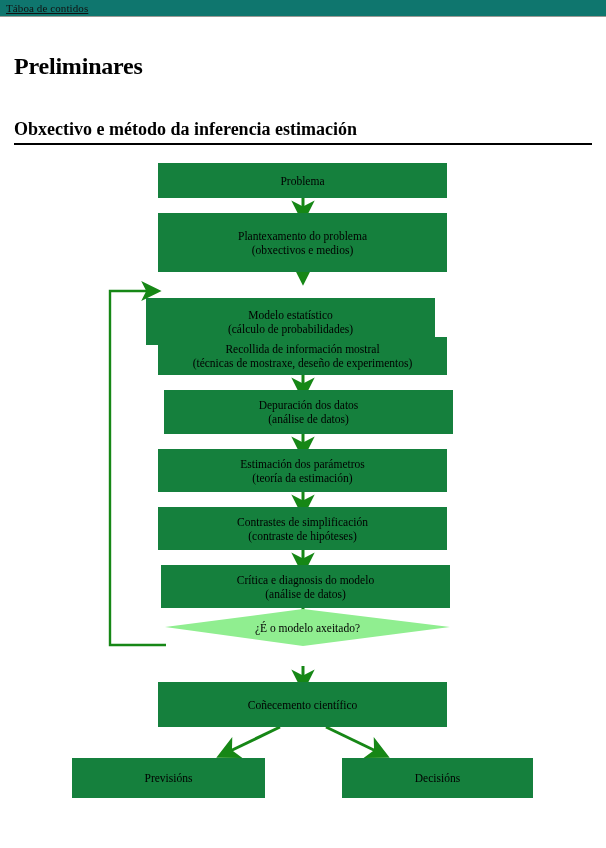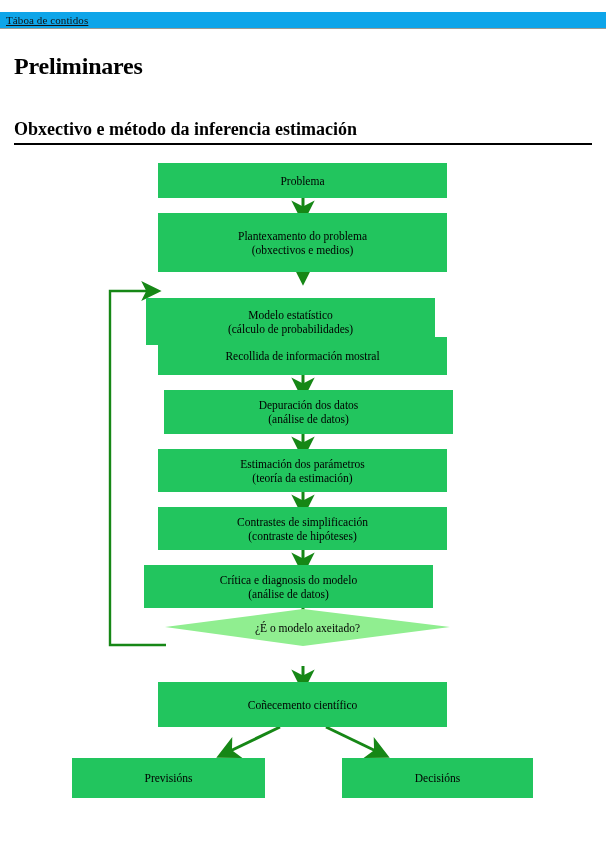--- a/index.html
+++ b/index.html
@@ -12,24 +12,24 @@
     height: 848px;
     overflow: hidden;
     font-family: "Liberation Serif", "DejaVu Serif", serif;
     color: #000000;
     position: relative;
   }
 
   
   .toolbar {
     position: absolute;
-    left: 0; top: 12px;
+    left: 0; top: 0;
     width: 606px;
     height: 17px;
-    background: #0ea5e9;
+    background: #0f766e;
     border-bottom: 1px solid #9a9a94;
     box-sizing: border-box;
   }
   .toolbar-link {
     position: absolute;
     left: 6px;
     top: 2px;
     font-size: 11px;
     line-height: 13px;
     font-family: "Liberation Serif", "DejaVu Serif", serif;
@@ -83,21 +83,21 @@
     position: absolute;
     left: 0; top: 0;
     width: 606px;
     height: 690px;
     overflow: visible;
   }
 
   .node {
     position: absolute;
     box-sizing: border-box;
-    background: #22c55e;
+    background: #15803d;
     display: flex;
     flex-direction: column;
     align-items: center;
     justify-content: center;
     text-align: center;
     font-size: 11.5px;
     line-height: 14px;
     font-family: "Liberation Serif", "DejaVu Serif", serif;
     color: #000000;
   }
@@ -173,38 +173,39 @@
     <span class="l2">(obxectivos e medios)</span>
   </div>
 
   <div class="node" style="left:146px; top:125px; width:289px; height:47px;margin-top:23px;">
     <span>Modelo estatístico</span>
     <span class="l2">(cálculo de probabilidades)</span>
   </div>
 
   <div class="node" style="left:158px; top:187px; width:289px; height:38px;">
     <span>Recollida de información mostral</span>
+    <span class="l2">(técnicas de mostraxe, deseño de experimentos)</span>
   </div>
 
   <div class="node" style="left:164px; top:240px; width:289px; height:44px;">
     <span>Depuración dos datos</span>
     <span class="l2">(análise de datos)</span>
   </div>
 
   <div class="node" style="left:158px; top:299px; width:289px; height:43px;">
     <span>Estimación dos parámetros</span>
     <span class="l2">(teoría da estimación)</span>
   </div>
 
   <div class="node" style="left:158px; top:357px; width:289px; height:43px;">
     <span>Contrastes de simplificación</span>
     <span class="l2">(contraste de hipóteses)</span>
   </div>
 
-  <div class="node" style="left:144px; top:415px; width:289px; height:43px;">
+  <div class="node" style="left:161px; top:415px; width:289px; height:43px;">
     <span>Crítica e diagnosis do modelo</span>
     <span class="l2">(análise de datos)</span>
   </div>
 
   <div class="diamond-wrap" style="left:165px; top:459px; width:285px; height:37px;">
     <span class="diamond-label">¿É o modelo axeitado?</span>
   </div>
 
   <div class="node" style="left:72px; top:608px; width:193px; height:40px;">
     <span>Previsións</span>

